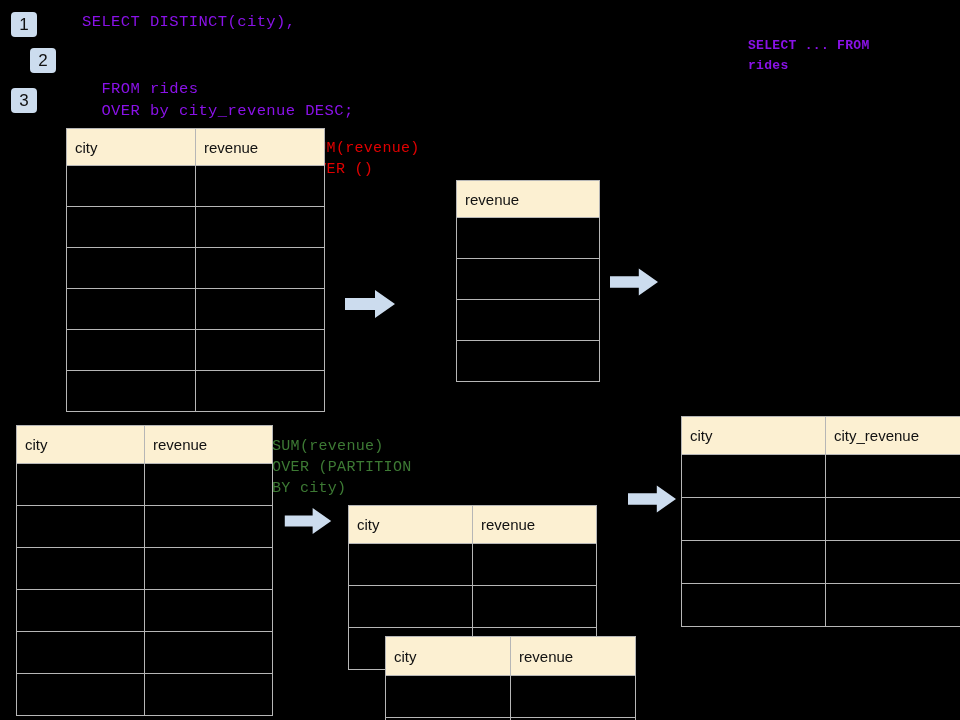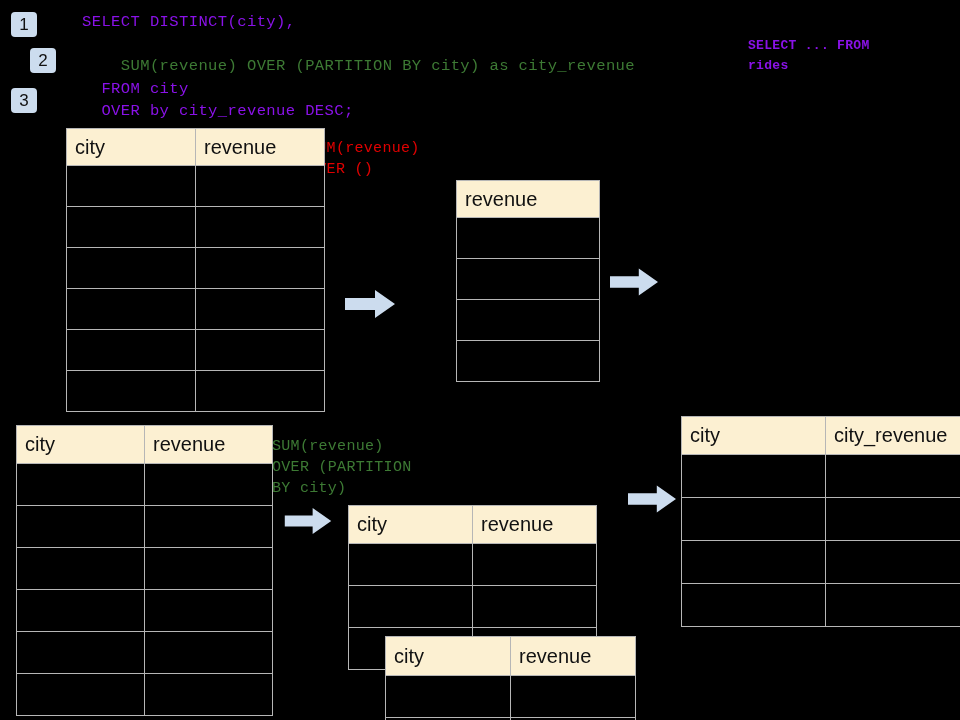--- a/index.html
+++ b/index.html
@@ -77,21 +77,21 @@
   .tbl th, .tbl td {
     border: 1px solid #b6b6b6;
     padding: 0;
     margin: 0;
   }
   .tbl th {
     background: #fcf0d2;
     color: #111111;
     font-family: "Liberation Sans", sans-serif;
     font-weight: normal;
-    font-size: 20px;
+    font-size: 15px;
     text-align: left;
     padding-left: 8px;
   }
   .tbl td {
     background: #000000;
   }
 
   
   .arrow {
     position: absolute;
@@ -107,22 +107,21 @@
       <span>1</span>
     </div>
   <div class="badge" style="left:30px;top:48px;">
       <span>2</span>
     </div>
   <div class="badge" style="left:11px;top:88px;">
       <span>3</span>
     </div>
 
   <div class="code purple" style="left:82px;top:12px;">SELECT DISTINCT(city),</div>
-  <div class="code green" style="left:82px;top:56px;">    SUM(revenue) OVER (PARTITION BY city) as city_revenue</div>
-  <div class="code purple" style="left:82px;top:79px;">  FROM city</div>
+  <div class="code purple" style="left:82px;top:79px;">  FROM rides</div>
   <div class="code purple" style="left:82px;top:101px;">  OVER by city_revenue DESC;</div>
 
   <div class="side-note" style="left:748px;top:36px;">SELECT ... FROM
 rides</div>
 
   <div class="note red" style="left:308px;top:138px;">SUM(revenue)
 OVER ()</div>
   <div class="note green" style="left:272px;top:436px;">SUM(revenue)
 OVER (PARTITION
 BY city)</div>

